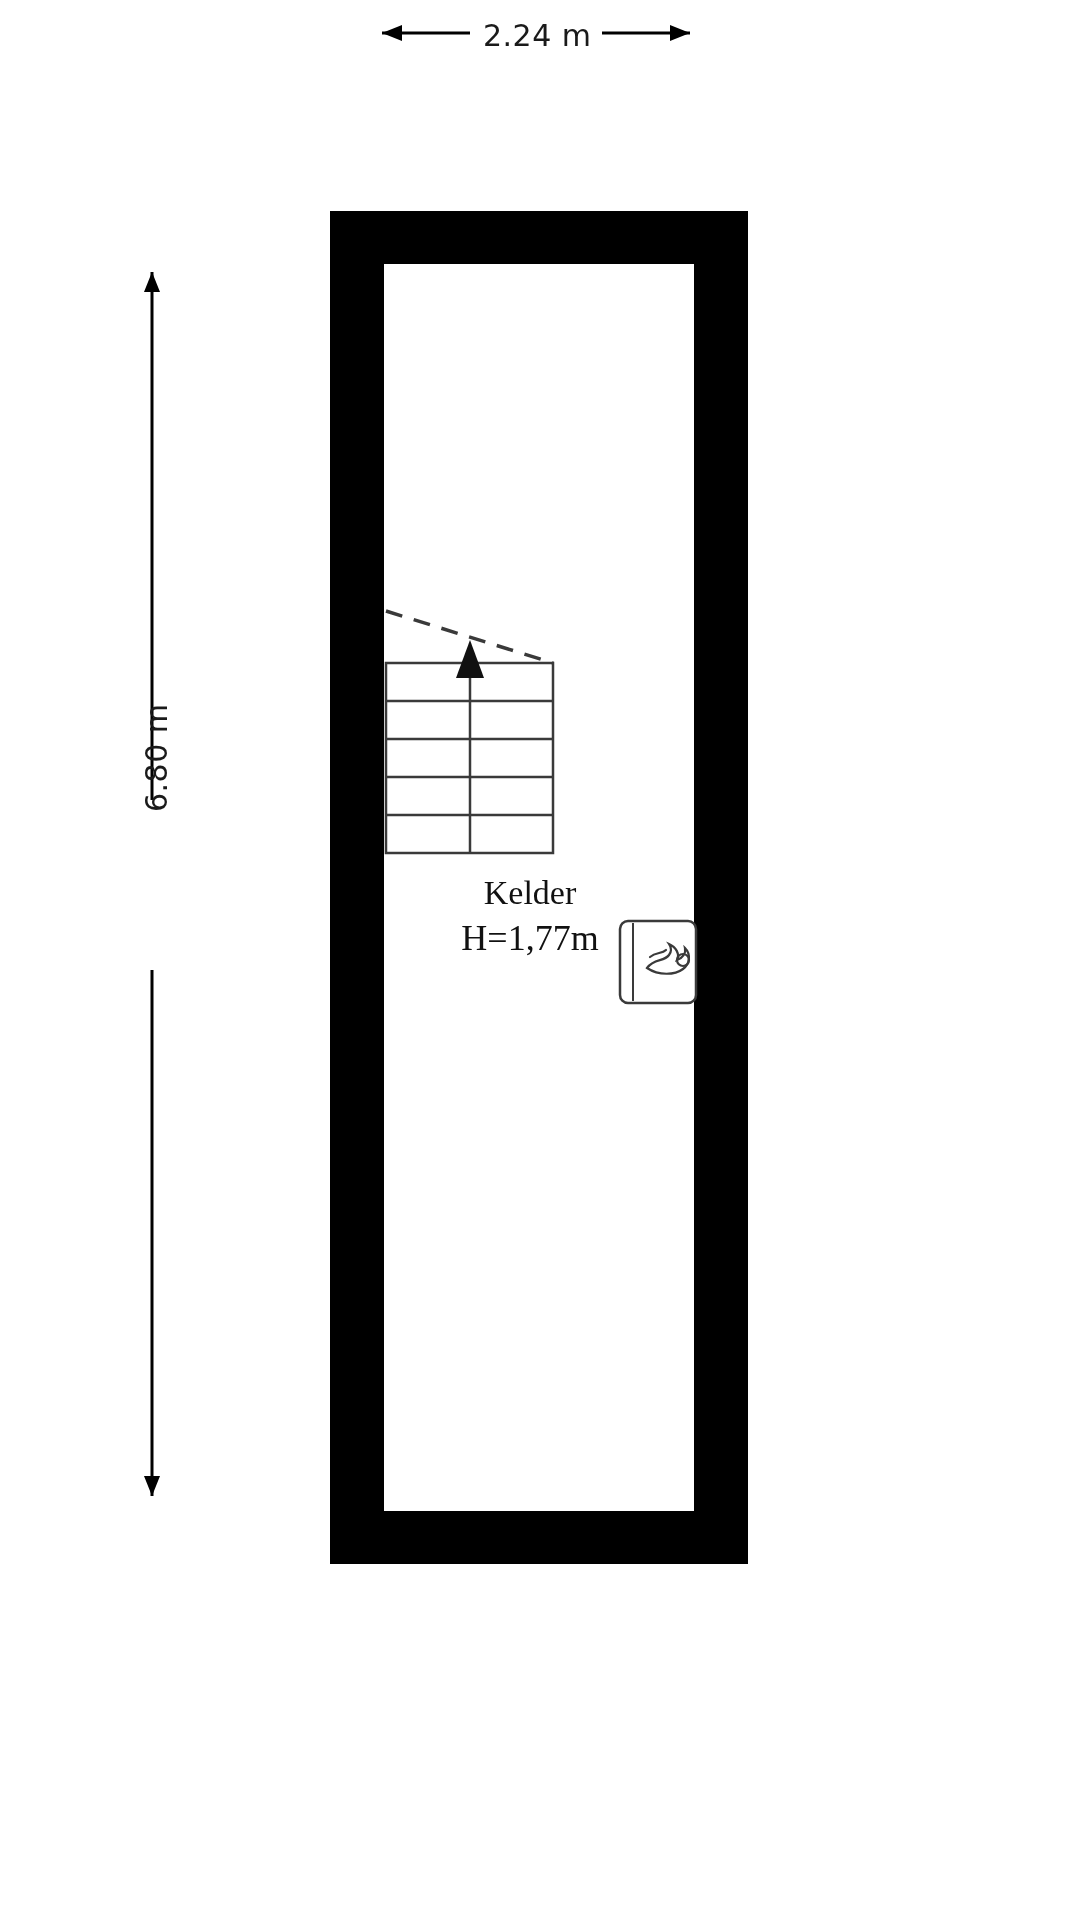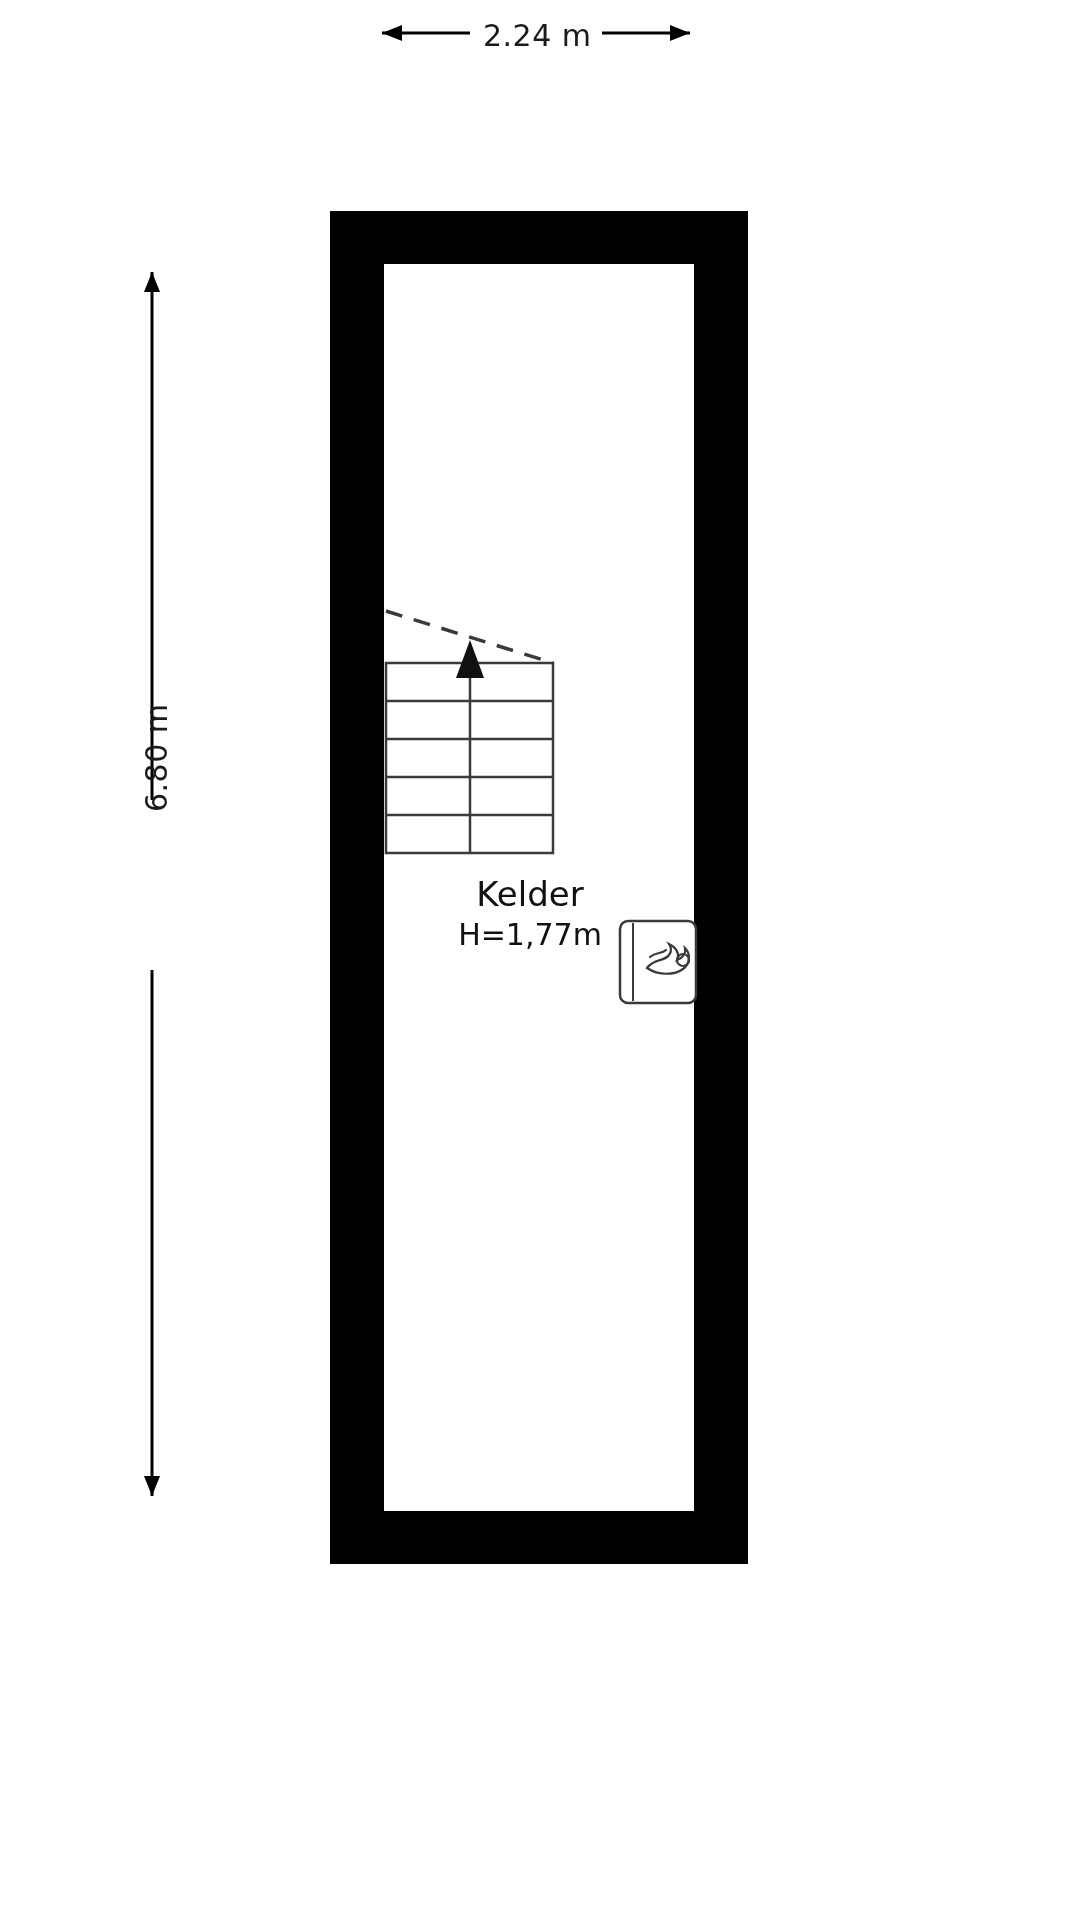--- a/index.html
+++ b/index.html
@@ -37,32 +37,33 @@
     left: 139px;
     top: 812px;
     transform: rotate(-90deg);
     transform-origin: left top;
   }
   .room-label {
     position: absolute;
     text-align: center;
     color: #111111;
     white-space: nowrap;
+    font-family: Liberation Serif, serif;
   }
   #room-name {
     left: 388px;
     top: 874px;
     width: 284px;
     font-size: 34px;
   }
   #room-height {
     left: 388px;
     top: 917px;
     width: 284px;
-    font-size: 30px;
+    font-size: 36px;
   }
 </style>
 </head>
 <body>
 
 <svg id="floorplan" viewBox="0 0 1080 1920" width="1080" height="1920">
 
   <g>
     <line x1="382" y1="33" x2="690" y2="33" stroke="#000000" stroke-width="3"></line>
     <polygon points="382,33 402,25 402,41" fill="#000000"></polygon>

